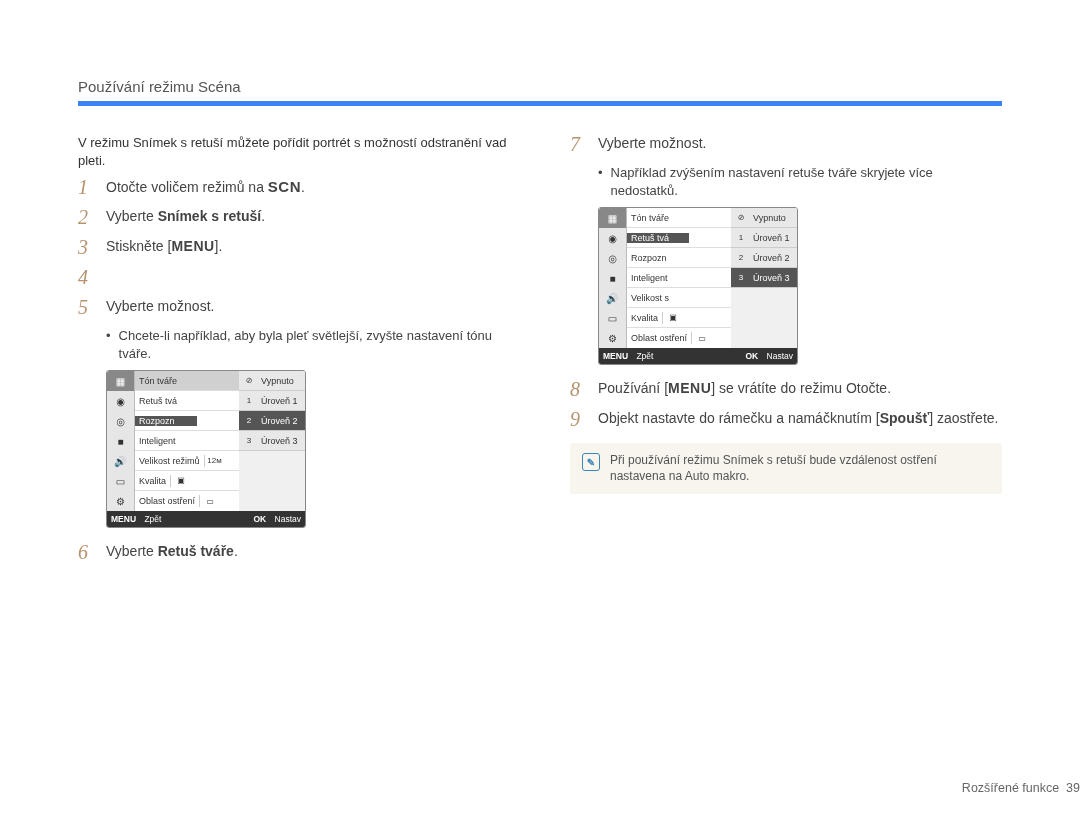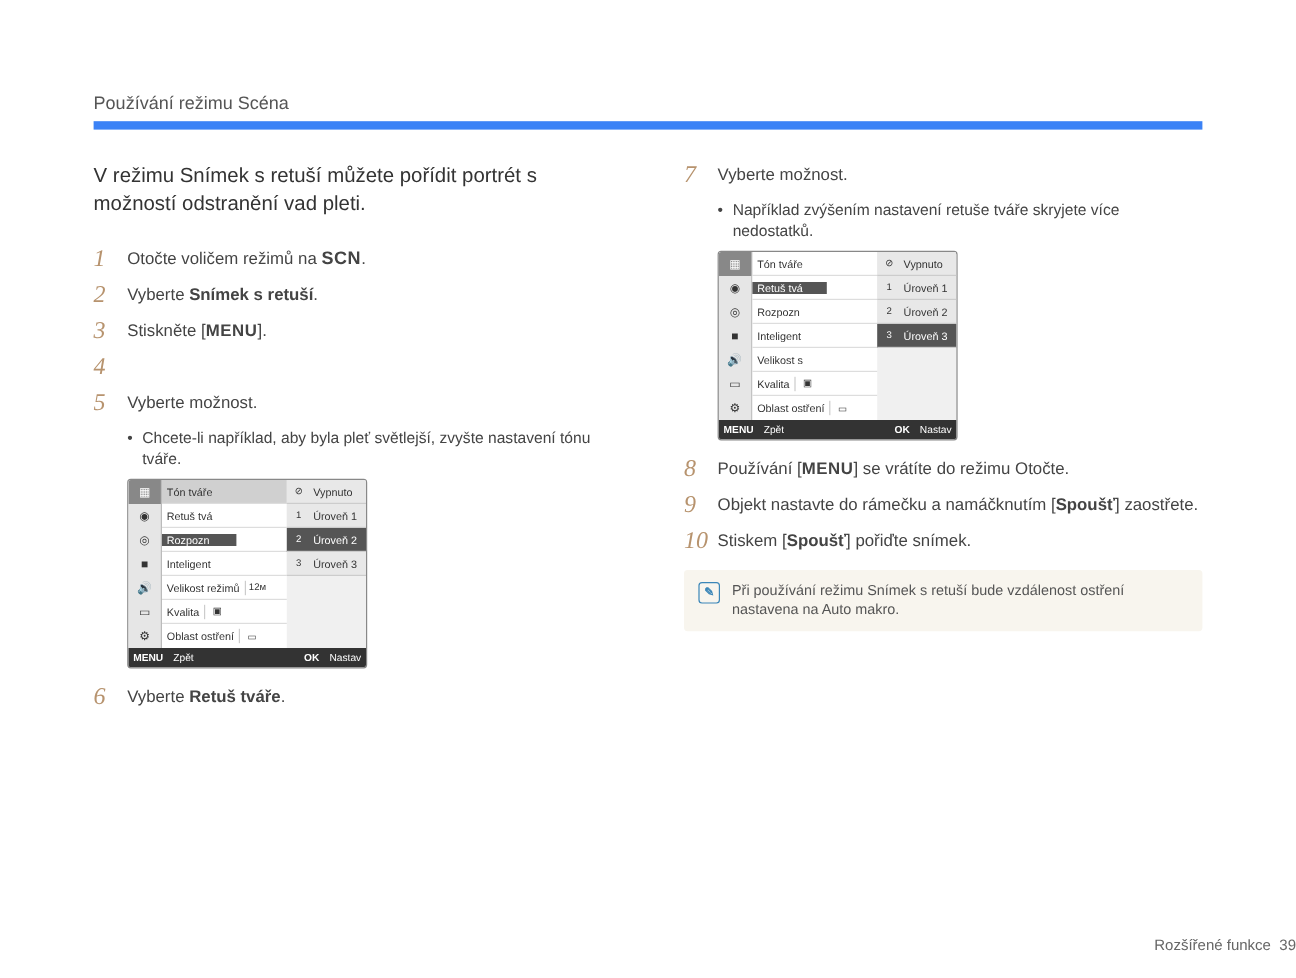--- a/index.html
+++ b/index.html
@@ -9,43 +9,43 @@
     color: #333;
     width: 1080px;
     height: 815px;
     position: relative;
     padding: 78px 78px 0 78px;
   }
   .page-header {
     font-size: 15px;
     color: #555;
     margin-bottom: 10px;
-    border-bottom: 7px solid #3b82f6;
+    border-bottom: 5px solid #3b82f6;
     padding-bottom: 6px;
   }
   .columns {
     display: flex;
     gap: 60px;
     margin-top: 28px;
   }
   .col {
     flex: 1;
     min-width: 0;
   }
   .section-heading {
     color: #2a6fa0;
     font-size: 24px;
     font-weight: normal;
     margin-bottom: 12px;
   }
   .intro {
-    font-size: 17px;
+    font-size: 13px;
     color: #333;
     line-height: 1.35;
-    margin-bottom: 24px;
+    margin-bottom: 8px;
   }
   .step {
     display: flex;
     align-items: flex-start;
     margin-bottom: 10px;
     font-size: 14px;
     color: #444;
   }
   .step-num {
     font-family: Georgia, 'Times New Roman', serif;
@@ -423,26 +423,20 @@
       </div>
     </div>
 
     <div class="step">
       <div class="step-num">9</div>
       <div class="step-body">
         <span>Objekt nastavte do rámečku a namáčknutím [</span><b>Spoušť</b><span>] zaostřete.</span>
       </div>
     </div>
 
-    <div class="step">
-      <div class="step-num">10</div>
-      <div class="step-body">
-        <span>Stiskem [</span><b>Spoušť</b><span>] pořiďte snímek.</span>
-      </div>
-    </div>
 
     <div class="note-box">
       <div class="note-ico">✎</div>
       <div>Při používání režimu Snímek s retuší bude vzdálenost ostření nastavena na Auto makro.</div>
     </div>
   </div>
 </div>
 
 <div class="footer">
   <span>Rozšířené funkce</span>&nbsp;&nbsp;<span>39</span>

